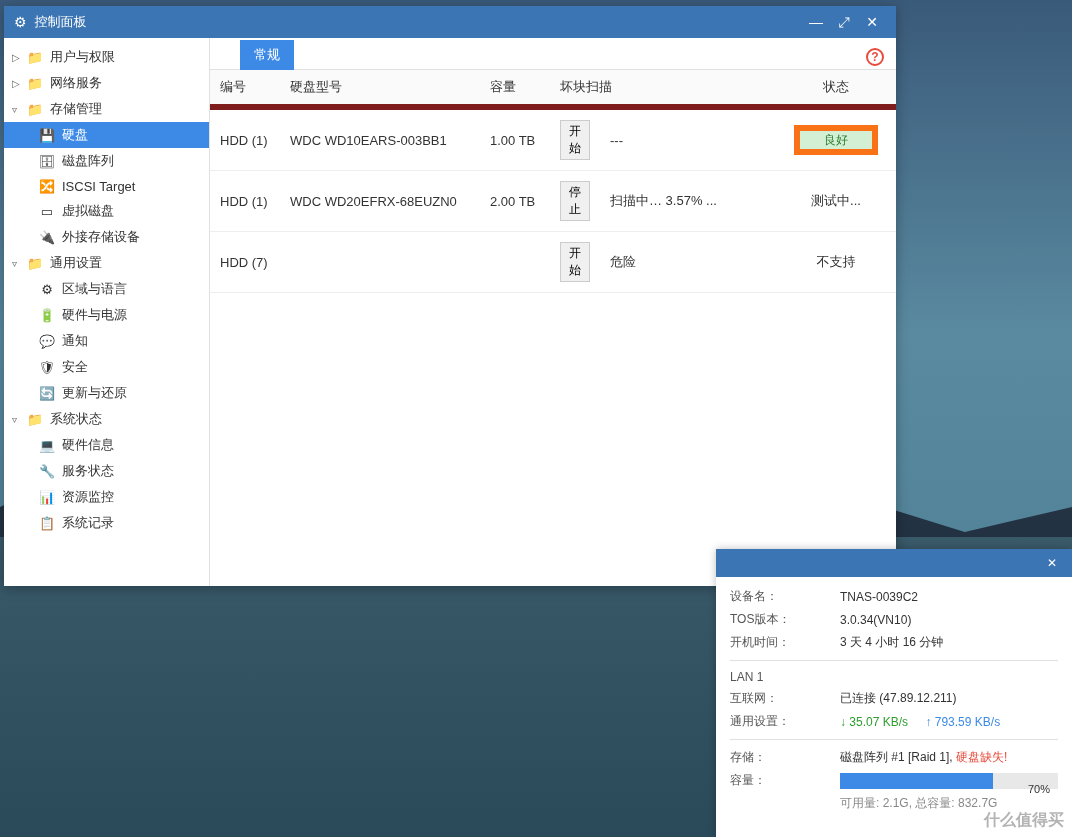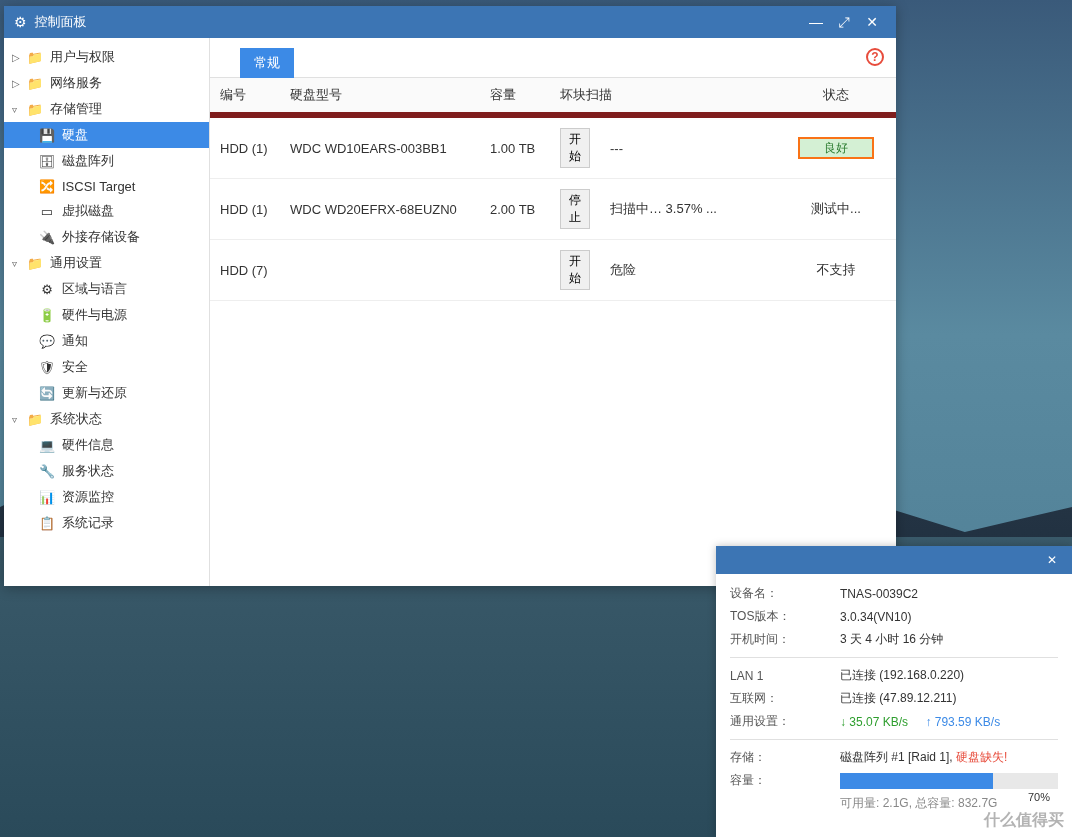--- a/index.html
+++ b/index.html
@@ -22,50 +22,50 @@
 .tree-item { display: flex; align-items: center; padding: 4px 8px; font-size: 13px; color: #333; cursor: pointer; }
 .tree-item.lvl1 { padding-left: 8px; }
 .tree-item.lvl2 { padding-left: 34px; }
 .tree-item .arrow { width: 12px; font-size: 10px; color: #666; margin-right: 2px; }
 .tree-item .icon { width: 18px; height: 16px; margin-right: 6px; display: inline-flex; align-items: center; justify-content: center; font-size: 13px; }
 .tree-item.selected { background: #3c8ae6; color: #fff; }
 .folder-blue { color: #7bb8e8; }
 .folder-orange { color: #f5a623; }
 
 .content { flex: 1; display: flex; flex-direction: column; position: relative; }
-.tabs-row { height: 40px; border-bottom: 1px solid #e0e0e0; display: flex; align-items: flex-end; padding: 0 10px; position: relative; }
+.tabs-row { height: 32px; border-bottom: 1px solid #e0e0e0; display: flex; align-items: flex-end; padding: 0 10px; position: relative; }
 .tab { padding: 6px 14px; font-size: 13px; color: #fff; background: #3c8ae6; margin-bottom: -1px; cursor: pointer; margin-left: 20px; }
 .help-icon { position: absolute; right: 12px; top: 10px; width: 18px; height: 18px; border: 2px solid #e74c3c; border-radius: 50%; color: #e74c3c; font-size: 12px; font-weight: bold; display: flex; align-items: center; justify-content: center; cursor: pointer; }
 
 .table-wrap { flex: 1; overflow: auto; }
 table { width: 100%; border-collapse: collapse; font-size: 13px; }
 th { text-align: left; padding: 8px 10px; border-bottom: 6px solid #7f1d1d; color: #333; font-weight: normal; background: #fafafa; }
 td { padding: 10px 10px; border-bottom: 1px solid #eee; color: #333; }
 .btn-small { padding: 2px 8px; font-size: 12px; background: #f0f0f0; border: 1px solid #ccc; cursor: pointer; }
-.badge-good { background: #d4f0d4; color: #2e7d32; padding: 2px 24px; font-size: 12px; border: 2px solid #f97316; }
+.badge-good { background: #d4f0d4; color: #2e7d32; padding: 2px 24px; font-size: 12px; border: 6px solid #f97316; }
 .center { text-align: center; }
 
 .resize-handle { position: absolute; right: 0; bottom: 0; width: 14px; height: 14px; cursor: nwse-resize; }
 .resize-handle::before { content: ""; position: absolute; right: 2px; bottom: 2px; width: 8px; height: 8px; background: repeating-linear-gradient(135deg, #999 0 1px, transparent 1px 3px); }
 
 
 .info-panel { position: absolute; right: 0; bottom: 0; width: 356px; background: #fff; box-shadow: 0 0 8px rgba(0,0,0,.25); font-size: 12px; }
 .info-header { height: 28px; background: #3c75b4; display: flex; justify-content: flex-end; align-items: center; padding-right: 8px; }
 .info-close { width: 24px; height: 20px; display: flex; align-items: center; justify-content: center; color: #fff; cursor: pointer; }
 .info-body { padding: 8px 14px 22px; }
 .info-row { display: flex; padding: 3px 0; align-items: center; }
 .info-label { width: 110px; color: #555; }
 .info-value { flex: 1; color: #333; }
 .info-divider { border-top: 1px solid #e0e0e0; margin: 6px 0; }
 .down-arrow { color: #2e9e2e; }
 .up-arrow { color: #3c8ae6; margin-left: 14px; }
 .warn-red { color: #e74c3c; }
 .progress-bar { flex: 1; height: 16px; background: #e8e8e8; position: relative; }
 .progress-fill { height: 100%; background: #3c8ae6; }
-.progress-text { position: absolute; right: 8px; top: 16px; line-height: 16px; font-size: 11px; color: #333; margin-left: 13px; }
+.progress-text { position: absolute; right: 8px; top: 8px; line-height: 16px; font-size: 11px; color: #333; margin-left: 13px; }
 .watermark { position: absolute; right: 8px; bottom: 6px; font-size: 16px; color: rgba(128,128,128,.6); font-weight: bold; pointer-events: none; }
 </style>
 </head>
 <body>
 
 <div class="desktop-bg">
   <div class="mountains"></div>
   <div class="water"></div>
 </div>
 
@@ -224,21 +224,20 @@
         <span class="info-label">TOS版本：</span>
         <span class="info-value">3.0.34(VN10)</span>
       </div>
     <div class="info-row">
         <span class="info-label">开机时间：</span>
         <span class="info-value">3 天 4 小时 16 分钟</span>
       </div>
     <div class="info-divider"></div>
     <div class="info-row">
         <span class="info-label">LAN 1</span>
-        <span class="info-value">已连接 (192.168.0.220)</span>
       </div>
     <div class="info-row">
         <span class="info-label">互联网：</span>
         <span class="info-value">已连接 (47.89.12.211)</span>
       </div>
     <div class="info-row">
       <span class="info-label">通用设置：</span>
       <span class="info-value">
         <span class="down-arrow">↓</span>
         <span class="down-arrow">35.07 KB/s</span>

